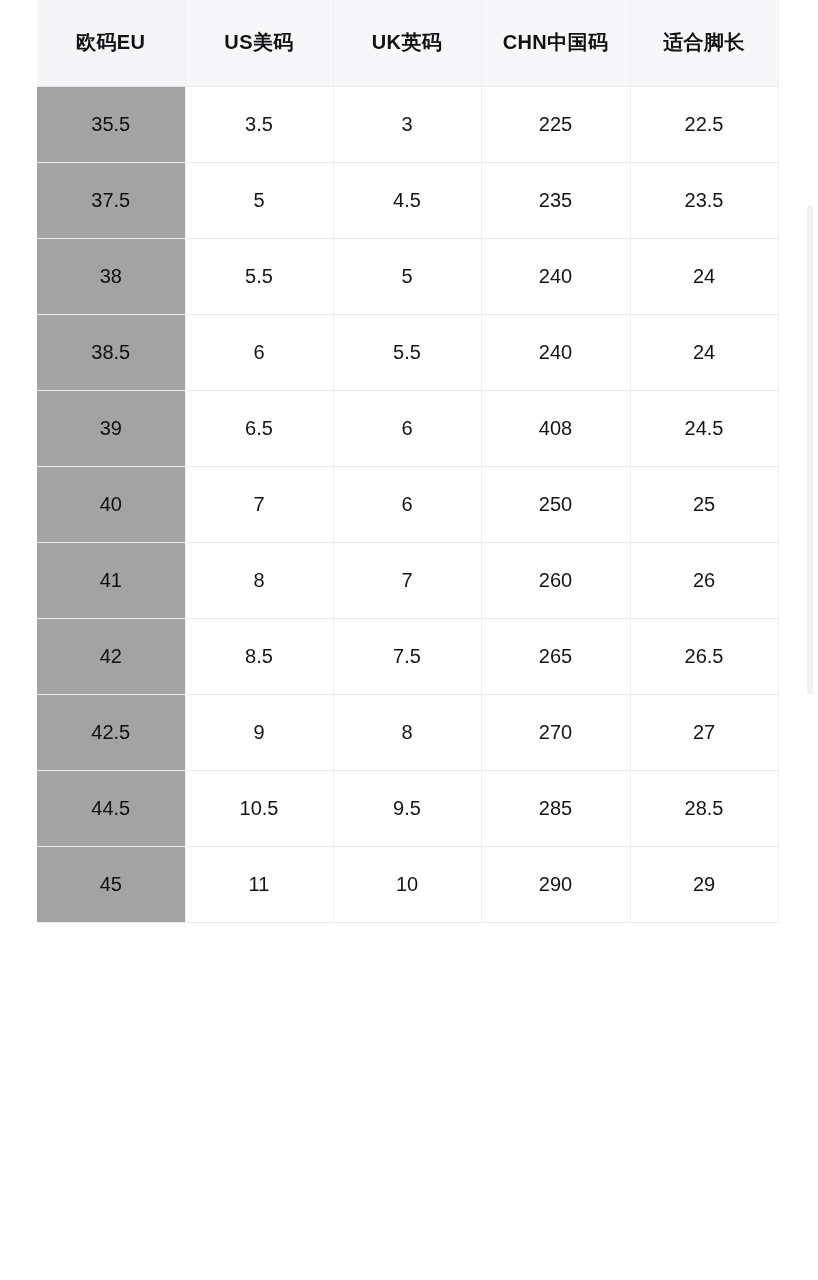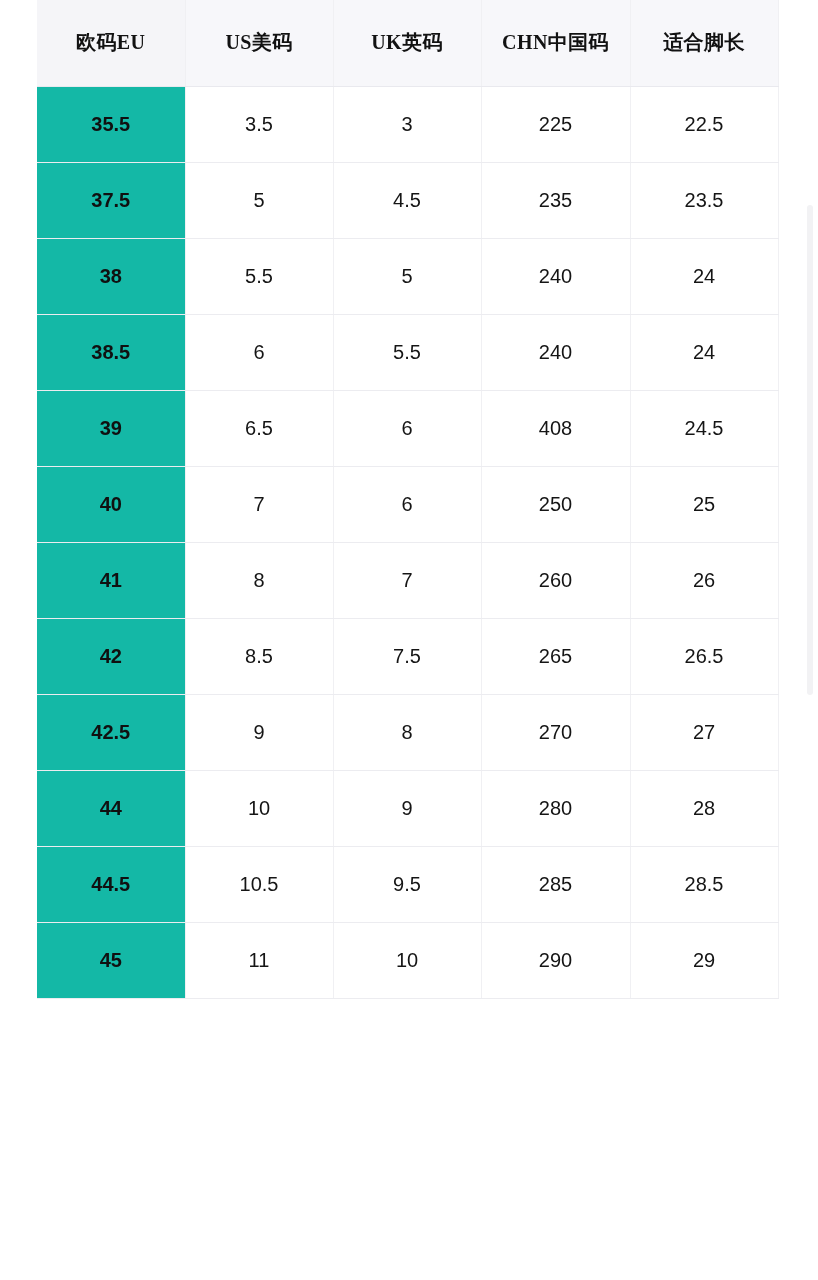--- a/index.html
+++ b/index.html
@@ -62,36 +62,35 @@
 
   
   table.size-table thead th {
     background: #f7f7fa;
     font-size: 20px;
     font-weight: bold;
     color: #121212;
     letter-spacing: 0.4px;
     height: 86px;
     border-bottom: 1px solid #e9e9ee;
-    font-family: Liberation Serif, serif;
   }
   table.size-table thead th.col-first {
     background: #f5f5f8;
   }
 
   
   table.size-table tbody td {
     font-size: 20px;
     font-weight: normal;
     color: #151515;
     background: #ffffff;
   }
   table.size-table tbody td.col-first {
-    background: #14b8a6;
-    font-weight: bold;
+    background: #a3a3a3;
+    font-weight: normal;
     color: #101010;
   }
 
   
   .scrollbar-track {
     position: absolute;
     right: 5px;
     top: 0;
     width: 6px;
     height: 1280px;
@@ -201,27 +200,20 @@
             <td>26.5</td>
           </tr>
           <tr>
             <td class="col-first">42.5</td>
             <td>9</td>
             <td>8</td>
             <td>270</td>
             <td>27</td>
           </tr>
           <tr>
-            <td class="col-first">44</td>
-            <td>10</td>
-            <td>9</td>
-            <td>280</td>
-            <td>28</td>
-          </tr>
-          <tr>
             <td class="col-first">44.5</td>
             <td>10.5</td>
             <td>9.5</td>
             <td>285</td>
             <td>28.5</td>
           </tr>
           <tr>
             <td class="col-first">45</td>
             <td>11</td>
             <td>10</td>

